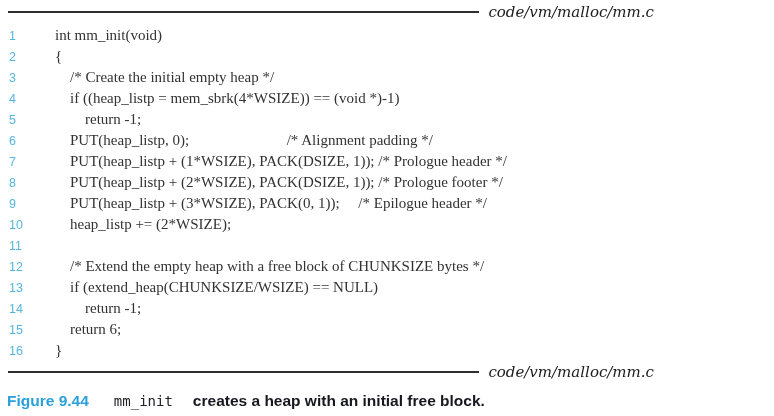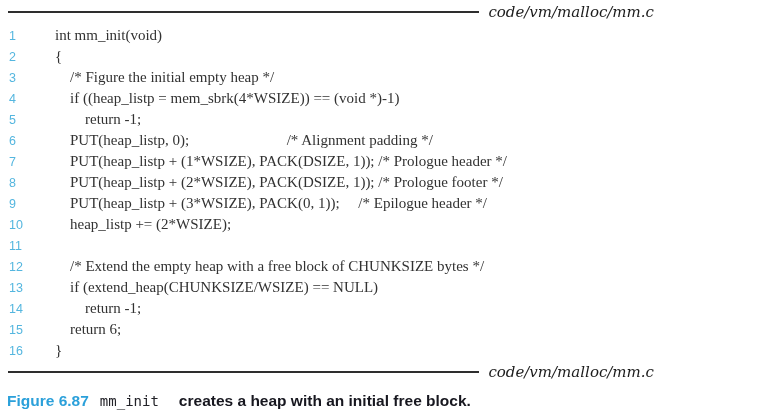--- a/index.html
+++ b/index.html
@@ -71,21 +71,21 @@
   .fig-label {
     font-weight: bold;
     font-size: 15.5px;
     color: #2ba0da;
     white-space: nowrap;
   }
   .fig-code {
     font-family: "DejaVu Sans Mono", monospace;
     font-size: 14px;
     color: #222228;
-    margin-left: 11px;
+    margin-left: 25px;
     white-space: nowrap;
   }
   .fig-text {
     font-weight: bold;
     font-size: 15.5px;
     color: #17171f;
     margin-left: 20px;
     white-space: nowrap;
   }
 </style>
@@ -103,21 +103,21 @@
     <div class="code-line">
       <span class="line-num">1</span>
         <span class="line-text">int mm_init(void)</span>
     </div>
     <div class="code-line">
       <span class="line-num">2</span>
         <span class="line-text">{</span>
     </div>
     <div class="code-line">
       <span class="line-num">3</span>
-        <span class="line-text">    /* Figure the initial empty heap */</span>
+        <span class="line-text">    /* Create the initial empty heap */</span>
     </div>
     <div class="code-line">
       <span class="line-num">4</span>
         <span class="line-text">    if ((heap_listp = mem_sbrk(4*WSIZE)) == (void *)-1)</span>
     </div>
     <div class="code-line">
       <span class="line-num">5</span>
         <span class="line-text">        return -1;</span>
     </div>
     <div class="code-line">
@@ -165,18 +165,18 @@
         <span class="line-text">}</span>
     </div>
   </div>
 
   <div class="rule-row bottom">
     <div class="rule"></div>
     <span class="file-label">code/vm/malloc/mm.c</span>
   </div>
 
   <div class="caption">
-    <span class="fig-label">Figure 6.87</span>
+    <span class="fig-label">Figure 9.44</span>
     <span class="fig-code">mm_init</span>
     <span class="fig-text">creates a heap with an initial free block.</span>
   </div>
 
 </div>
 
 </body></html>

